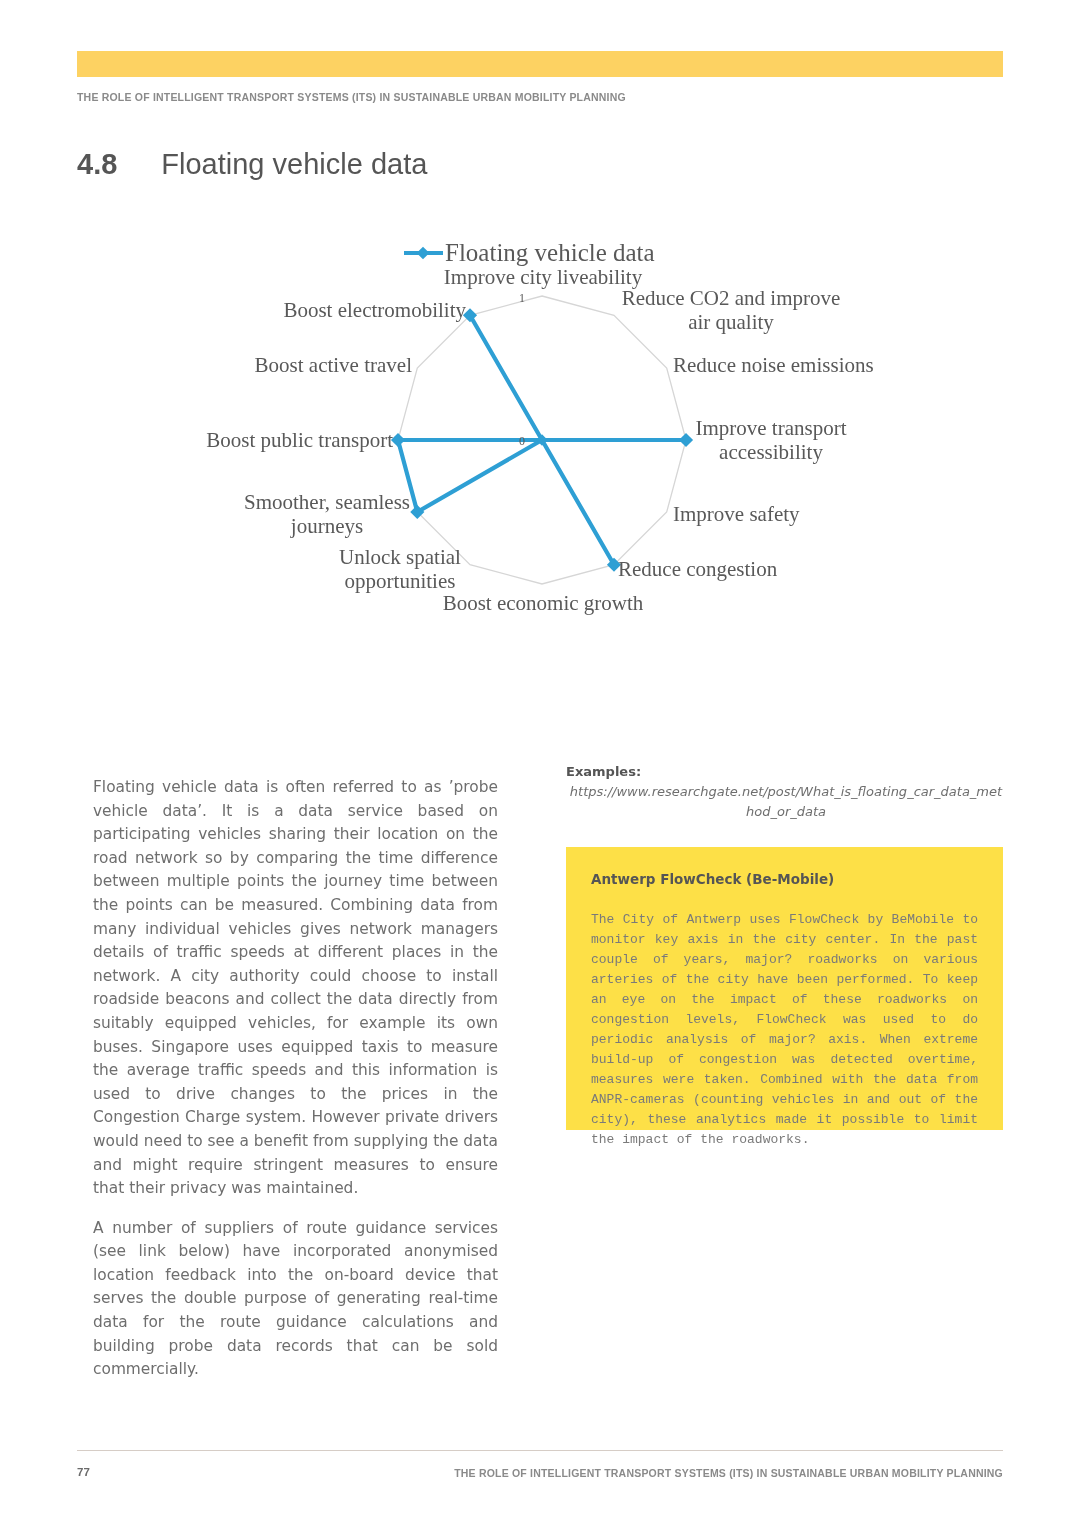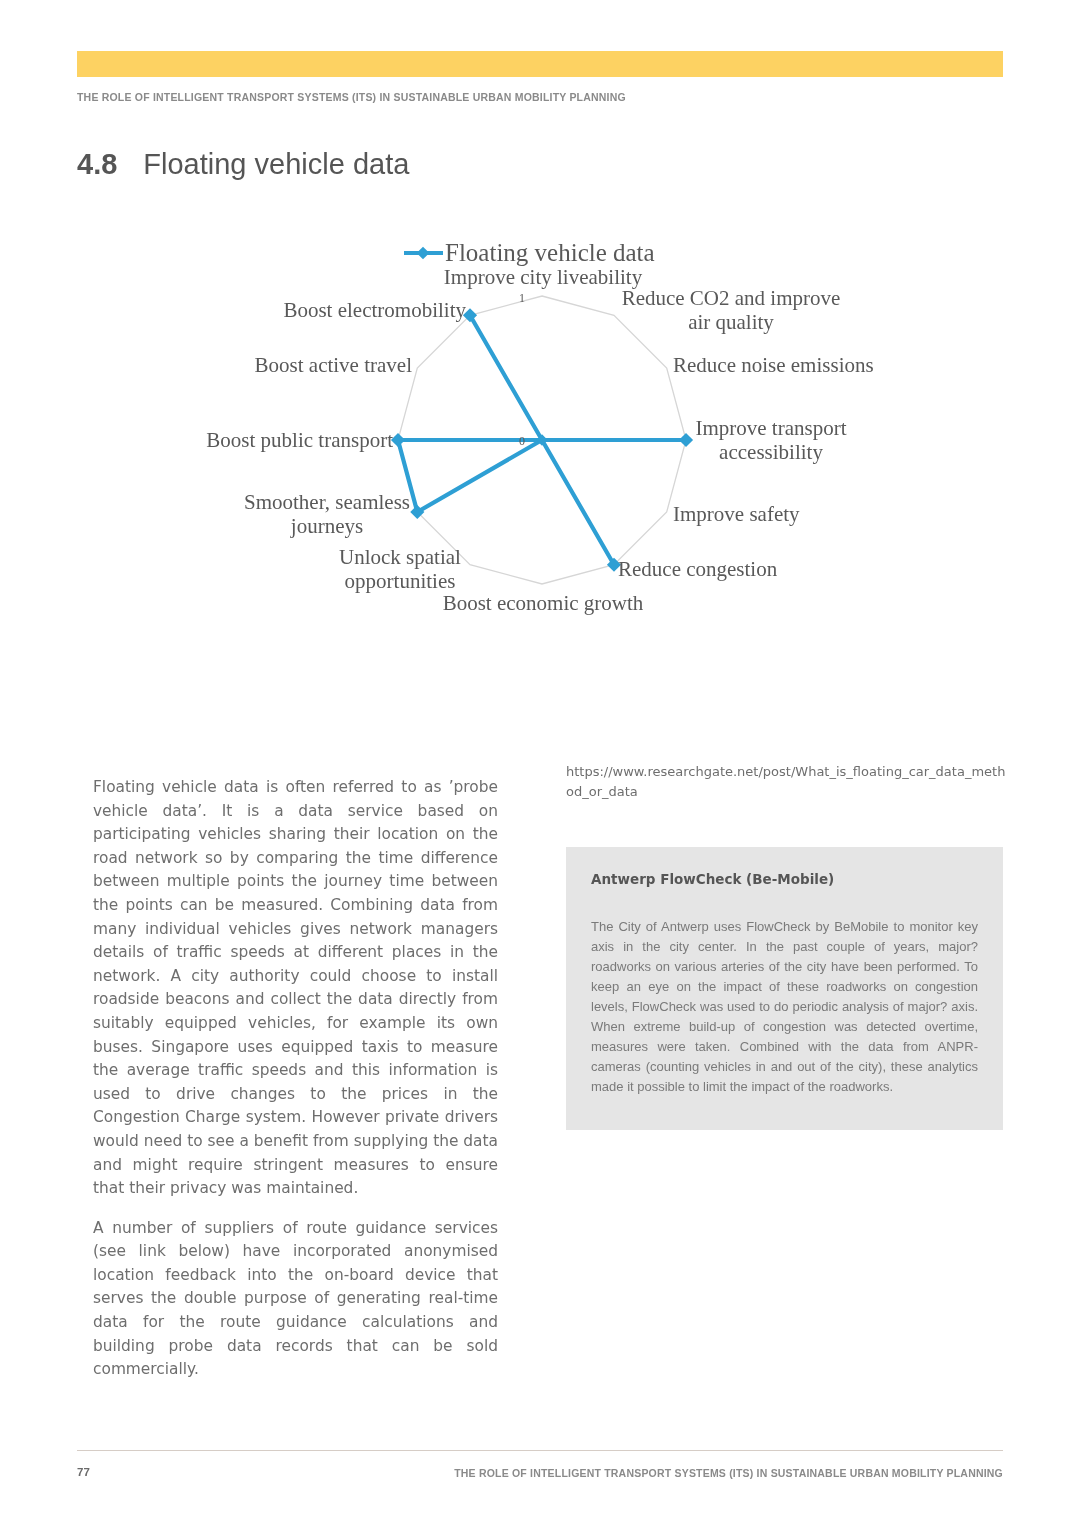--- a/index.html
+++ b/index.html
@@ -3,37 +3,37 @@
   <meta charset="utf-8">
   <style>
     html, body { margin: 0; padding: 0; background: #ffffff; }
     body { width: 1080px; height: 1528px; position: relative; overflow: hidden;
       font-family: "DejaVu Sans", sans-serif; color: #6b6b6b; }
     .top-bar { position: absolute; left: 77px; top: 51px; width: 926px; height: 26px; background: #fdd262; }
     .running-head { position: absolute; left: 77px; top: 91px; font-family: "Liberation Sans", sans-serif;
       font-size: 10.5px; font-weight: bold; letter-spacing: 0.2px; color: #8a8a8a; }
     .section-title { position: absolute; left: 77px; top: 148px; font-family: "Liberation Sans", sans-serif;
       font-size: 29px; color: #555; white-space: nowrap; }
-    .section-title .num { font-weight: bold; margin-right: 26px; color: #555; }
+    .section-title .num { font-weight: bold; margin-right: 44px; color: #555; }
     .chart { position: absolute; left: 0; top: 220px; width: 1080px; height: 420px; }
     .chart svg { width: 1080px; height: 420px; }
     .chart text { font-family: "Liberation Serif", serif; fill: #595959; }
     .col-left { position: absolute; left: 77px; top: 760px; width: 437px;
       font-family: "DejaVu Sans", sans-serif; font-size: 15.4px; line-height: 23.6px; color: #6e6e6e;
       text-align: justify; }
     .col-left p { margin: 16px; }
     .examples { position: absolute; left: 566px; top: 762px; width: 440px;
       font-family: "DejaVu Sans", sans-serif; font-size: 13px; line-height: 20px; color: #6e6e6e; }
     .examples .label { font-weight: bold; color: #555; }
-    .examples .link { word-break: break-all; }
-    .case-box { position: absolute; left: 566px; top: 847px; width: 437px; height: 283px; background: #e5e5e5; }
+    .examples .link { font-style: italic; word-break: break-all; text-align: center; }
+    .case-box { position: absolute; left: 566px; top: 847px; width: 437px; height: 283px; background: #fde047; }
     .case-box .case-title { position: absolute; left: 25px; top: 24px; font-weight: bold; font-size: 13.5px; color: #555;
       font-family: "DejaVu Sans", sans-serif; }
     .case-box .case-body { position: absolute; left: 25px; top: 63px; width: 387px; font-size: 13px; line-height: 20px;
-      color: #7a7a7a; text-align: justify; font-family: Liberation Sans, sans-serif; margin-top: 7px; }
+      color: #7a7a7a; text-align: justify; font-family: Liberation Mono, monospace; }
     .footer-rule { position: absolute; left: 77px; top: 1450px; width: 926px; height: 1px; background: #d6cdc6; }
     .page-num { position: absolute; left: 77px; top: 1466px; font-family: "Liberation Sans", sans-serif;
       font-weight: bold; font-size: 11.5px; color: #6b6b6b; }
     .footer-title { position: absolute; right: 77px; top: 1467px; font-family: "Liberation Sans", sans-serif;
       font-weight: bold; font-size: 10.5px; color: #8a8a8a; letter-spacing: 0.2px; }
   </style>
 </head>
 <body>
 
 <div class="top-bar"></div>
@@ -87,20 +87,21 @@
     <text x="466" y="317" font-size="21" text-anchor="end">Boost electromobility</text>
   </svg>
 </div>
 
 <div class="col-left">
   <p>Floating vehicle data is often referred to as ’probe vehicle data’. It is a data service based on participating vehicles sharing their location on the road network so by comparing the time difference between multiple points the journey time between the points can be measured. Combining data from many individual vehicles gives network managers details of traffic speeds at different places in the network.  A city authority could choose to install roadside beacons and collect the data directly from suitably equipped vehicles, for example its own buses. Singapore uses equipped taxis to measure the average traffic speeds and this information is used to drive changes to the prices in the Congestion Charge system. However private drivers would need to see a benefit from supplying the data and might require stringent measures to ensure that their privacy was maintained.</p>
   <p>A number of suppliers of route guidance services (see link below) have incorporated anonymised location feedback into the on-board device that serves the double purpose of generating real-time data for the route guidance calculations and building probe data records that can be sold commercially.</p>
 </div>
 
 <div class="examples">
+  <div class="label">Examples:</div>
   <div class="link">https://www.researchgate.net/post/What_is_floating_car_data_method_or_data</div>
 </div>
 
 <div class="case-box">
   <div class="case-title">Antwerp FlowCheck (Be-Mobile)</div>
   <div class="case-body">The City of Antwerp uses FlowCheck by BeMobile to monitor key axis in the city center. In the past couple of years, major? roadworks on various arteries of the city have been performed. To keep an eye on the impact of these roadworks on congestion levels, FlowCheck was used to do periodic analysis of major? axis. When extreme build-up of congestion was detected overtime, measures were taken. Combined with the data from ANPR-cameras (counting vehicles in and out of the city), these analytics made it possible to limit the impact of the roadworks.</div>
 </div>
 
 <div class="footer-rule"></div>
 <div class="page-num">77</div>

